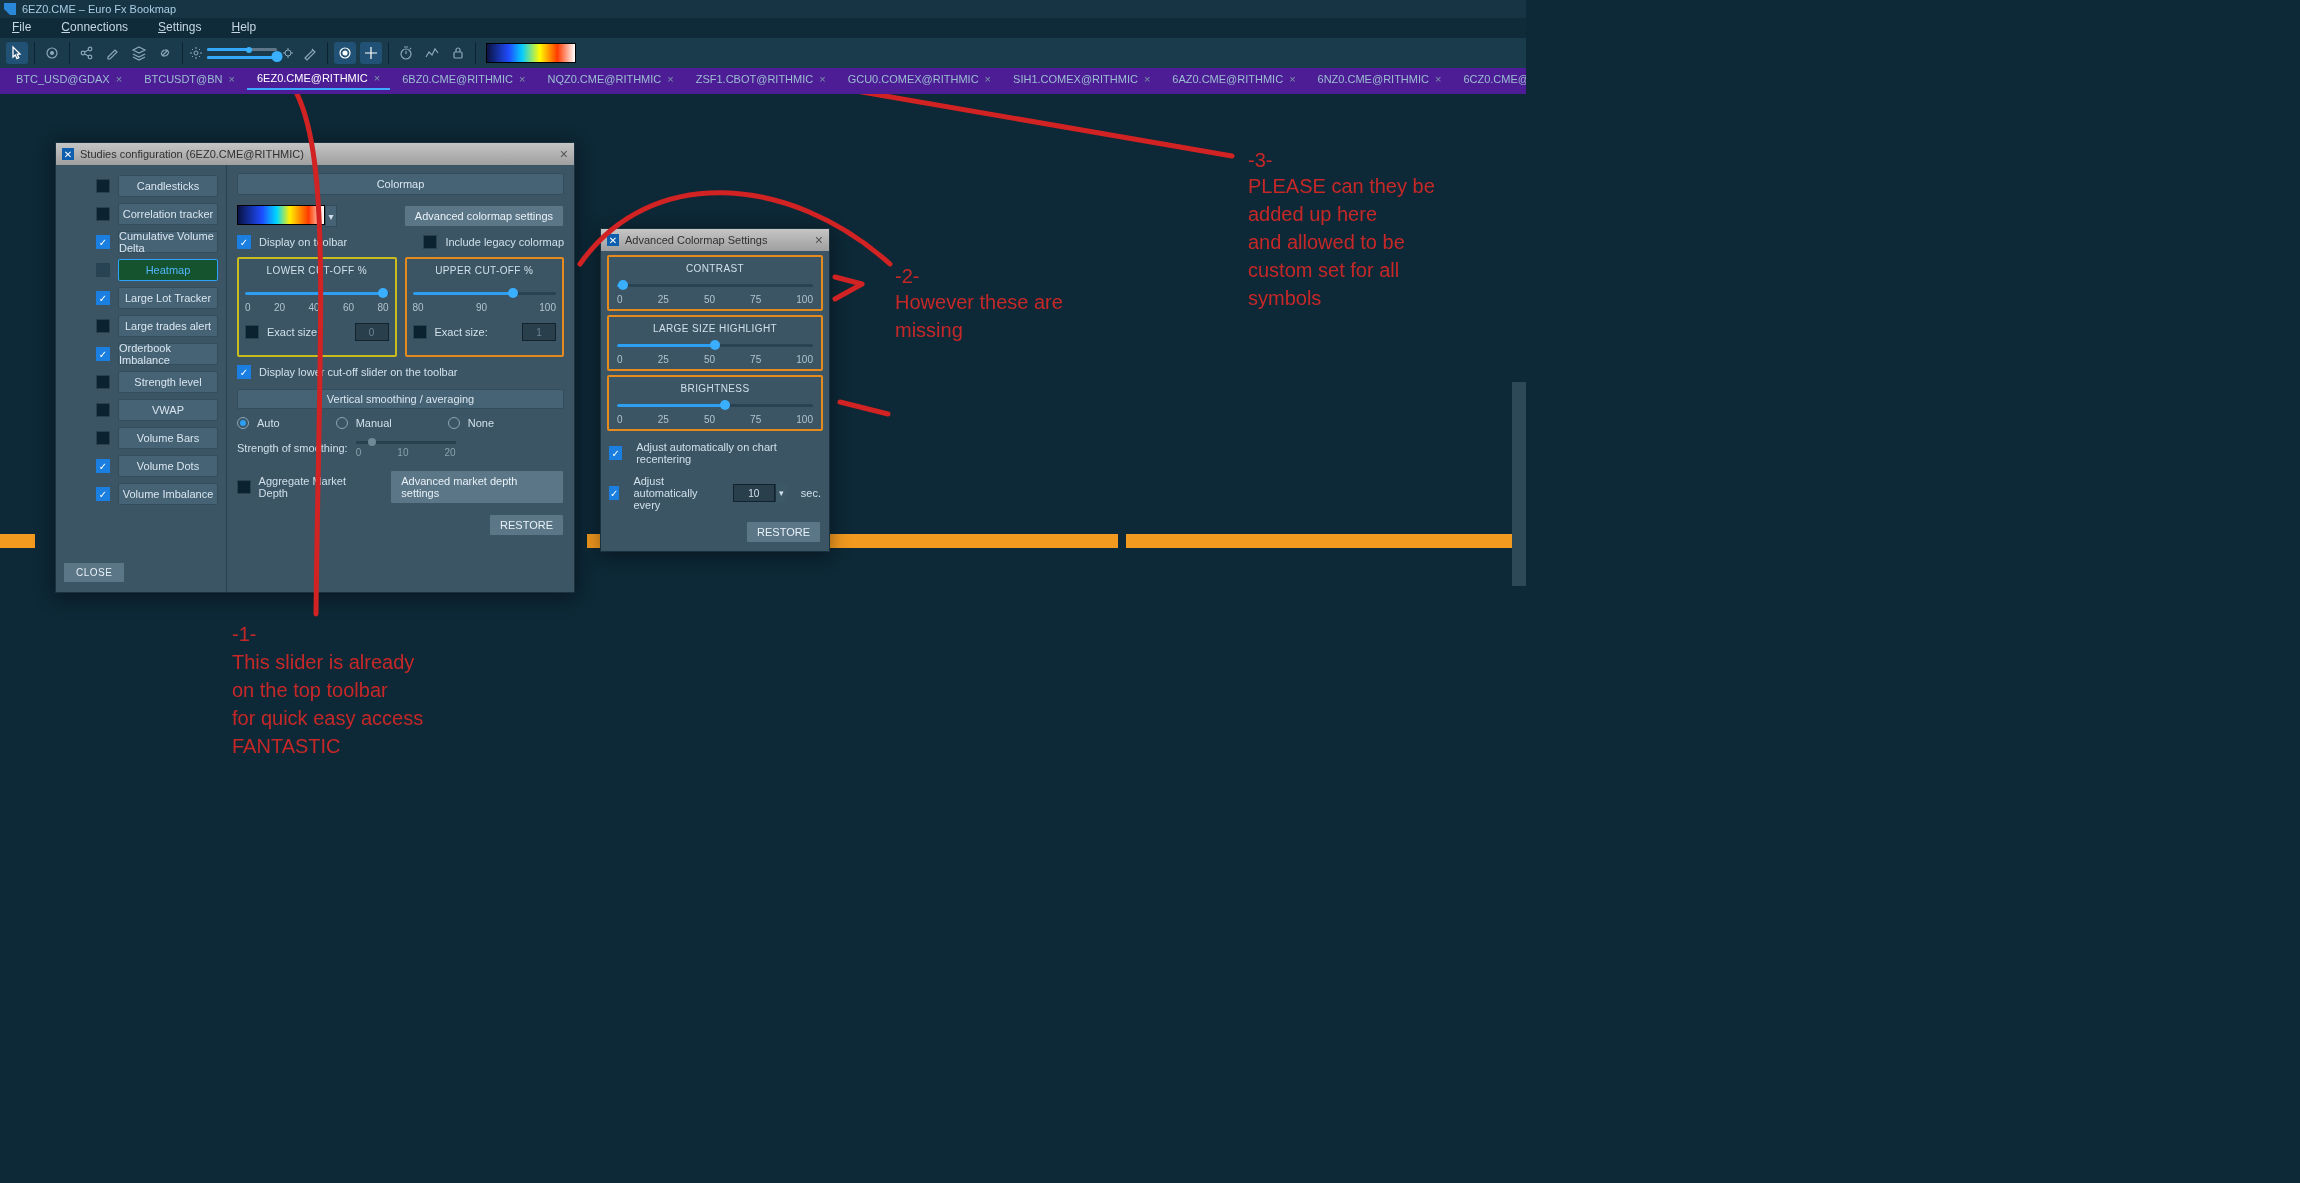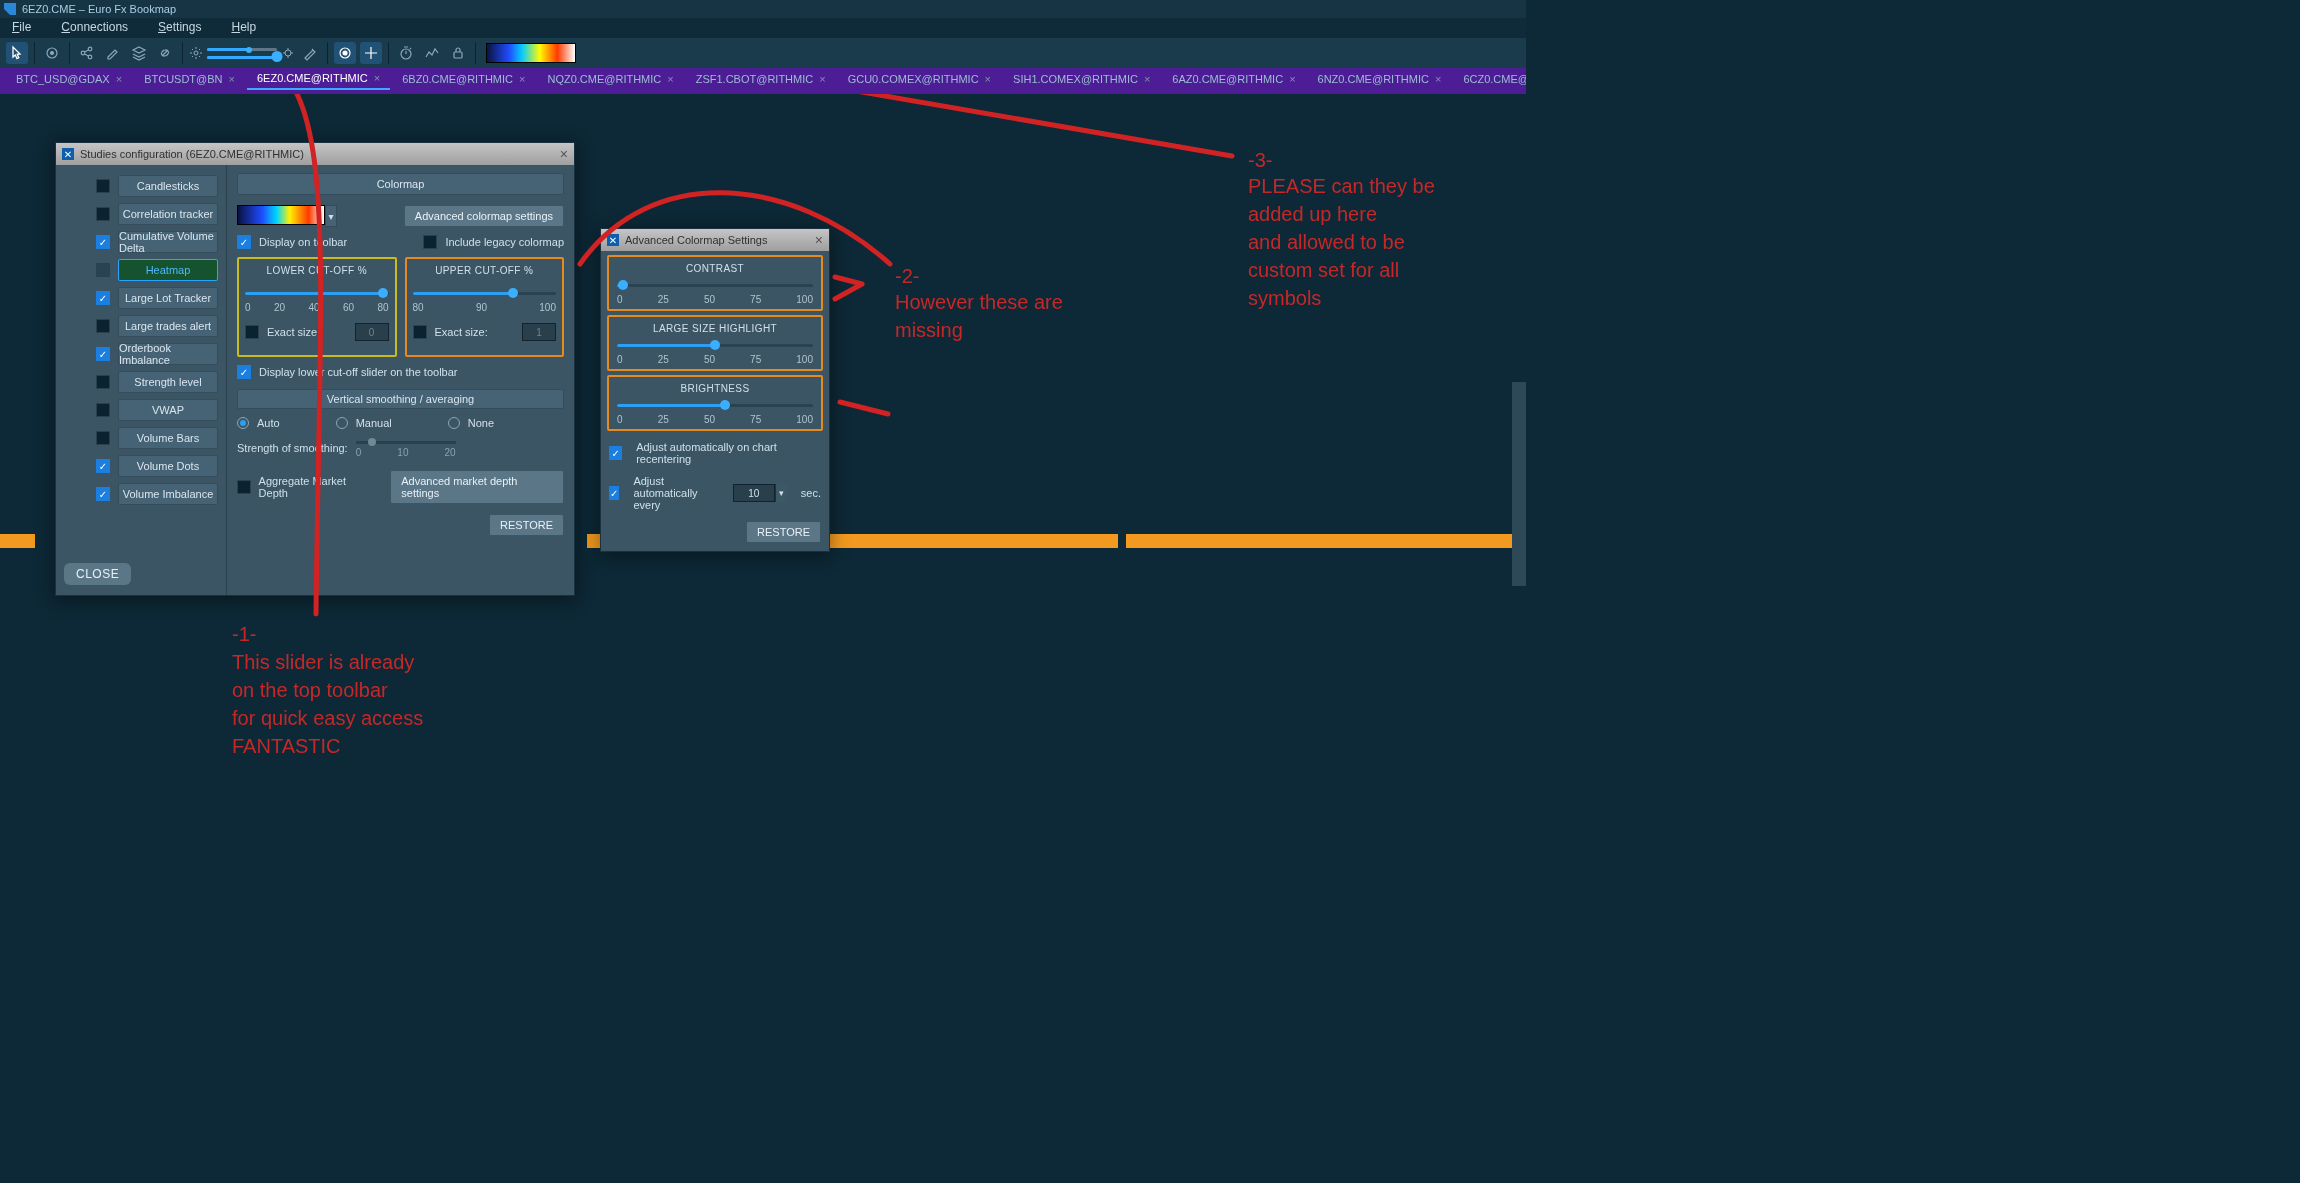--- a/index.html
+++ b/index.html
@@ -99,22 +99,22 @@
     display:inline-block; position:relative; }
   .radio.on::after { content:""; position:absolute; inset:2px; background:#2c9ff2;
     border-radius:50%; }
   .mini-slider { width:100px; position:relative; height:10px; }
   .mini-slider .bg { position:absolute; top:4px; left:0; right:0; height:3px;
     background:#27414f; }
   .mini-slider .th { position:absolute; top:1px; width:8px; height:8px; border-radius:50%;
     background:#6f8997; }
   .tiny-ticks { display:flex; justify-content:space-between; width:100px; font-size:10px;
     color:#8aa2af; }
-  .d-close { background:#5b7687; color:#e8f1f7; font-size:12px; padding:4px 12px;
-    letter-spacing:.5px; border-radius:6px; }
+  .d-close { background:#5b7687; color:#e8f1f7; font-size:10px; padding:4px 12px;
+    letter-spacing:.5px; border-radius:0; }
   
   .adv { position:absolute; left:600px; top:134px; width:230px; }
   .adv .d-body { display:block; padding:0; }
   .adv-group { border:2px solid #e68a1d; border-radius:2px; margin:4px 6px; padding:4px 8px; }
   .adv-title { text-align:center; color:#cfe0ea; font-size:10px; letter-spacing:.4px;
     margin:2px 0 6px; }
   .adv .row2 { display:flex; gap:14px; align-items:center; font-size:11px; color:#cfe0ea;
     margin:10px 8px; }
   .adv .selbox { width:42px; height:18px; background:#2a3f4c; border:1px solid #13232d;
     color:#cfe0ea; font-size:10px; display:flex; align-items:center; justify-content:center; }

